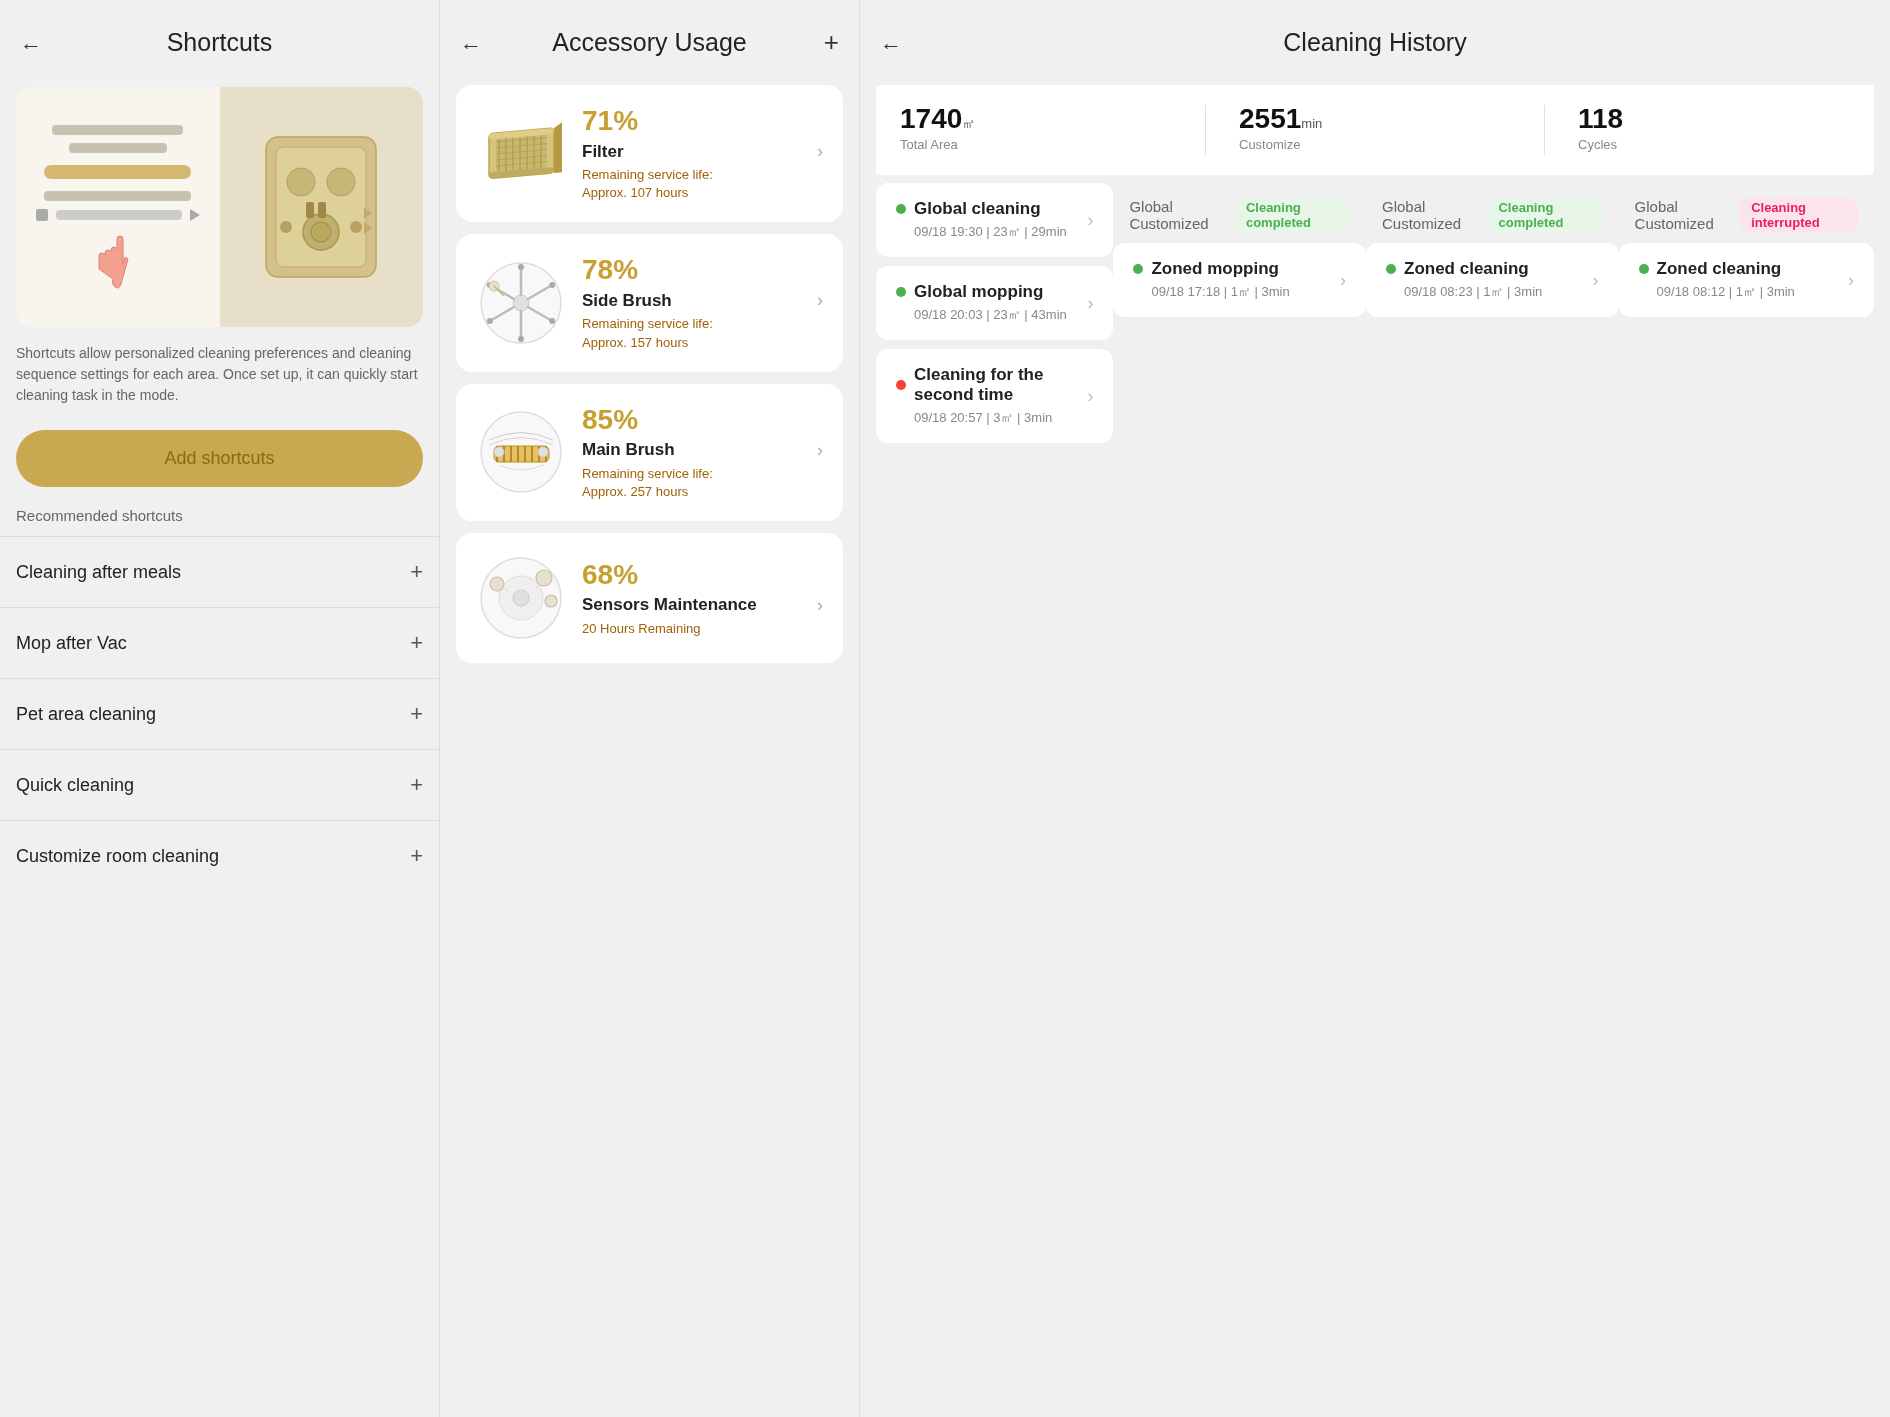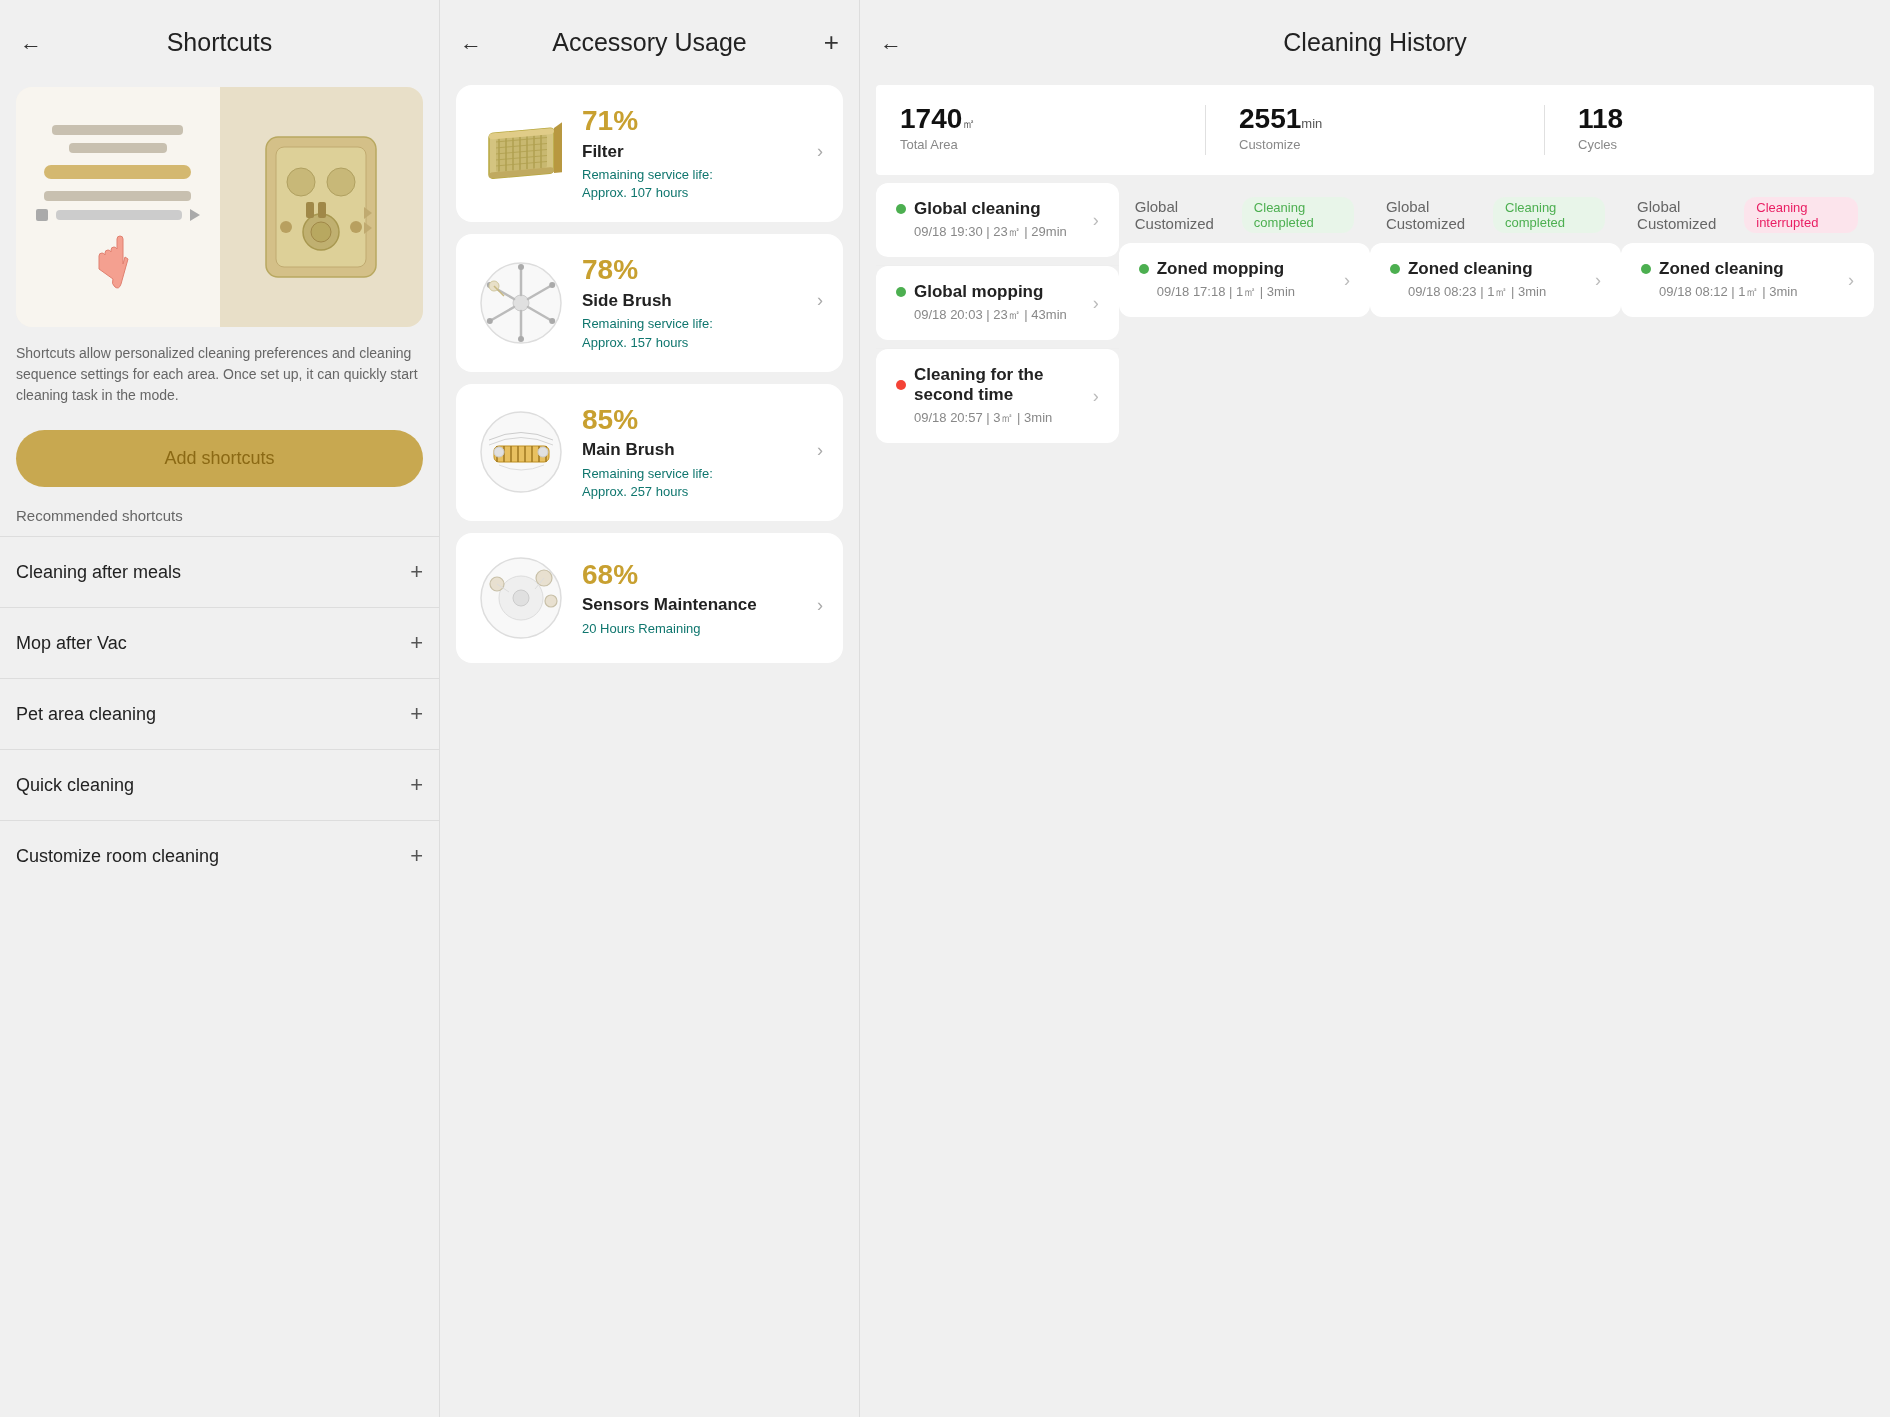--- a/index.html
+++ b/index.html
@@ -186,21 +186,21 @@
       font-size: 17px;
       font-weight: 600;
       color: #222;
     }
     .accessory-chevron {
       color: #aaa;
       font-size: 18px;
     }
     .accessory-desc {
       font-size: 13px;
-      color: #0f766e;
+      color: #a16207;
       line-height: 1.4;
     }
 
     
     .panel-history {
       flex: 1;
       background: #f0f0f0;
     }
 
     .stats-bar {
@@ -258,21 +258,21 @@
     }
     .group-label {
       font-size: 15px;
       color: #666;
       font-weight: 400;
     }
     .group-badge {
       padding: 3px 12px;
       border-radius: 12px;
       font-size: 13px;
-      font-weight: 400;
+      font-weight: 700;
     }
     .badge-completed {
       background: #e8f5e9;
       color: #4caf50;
     }
     .badge-interrupted {
       background: #fce4ec;
       color: #e91e63;
     }
 

